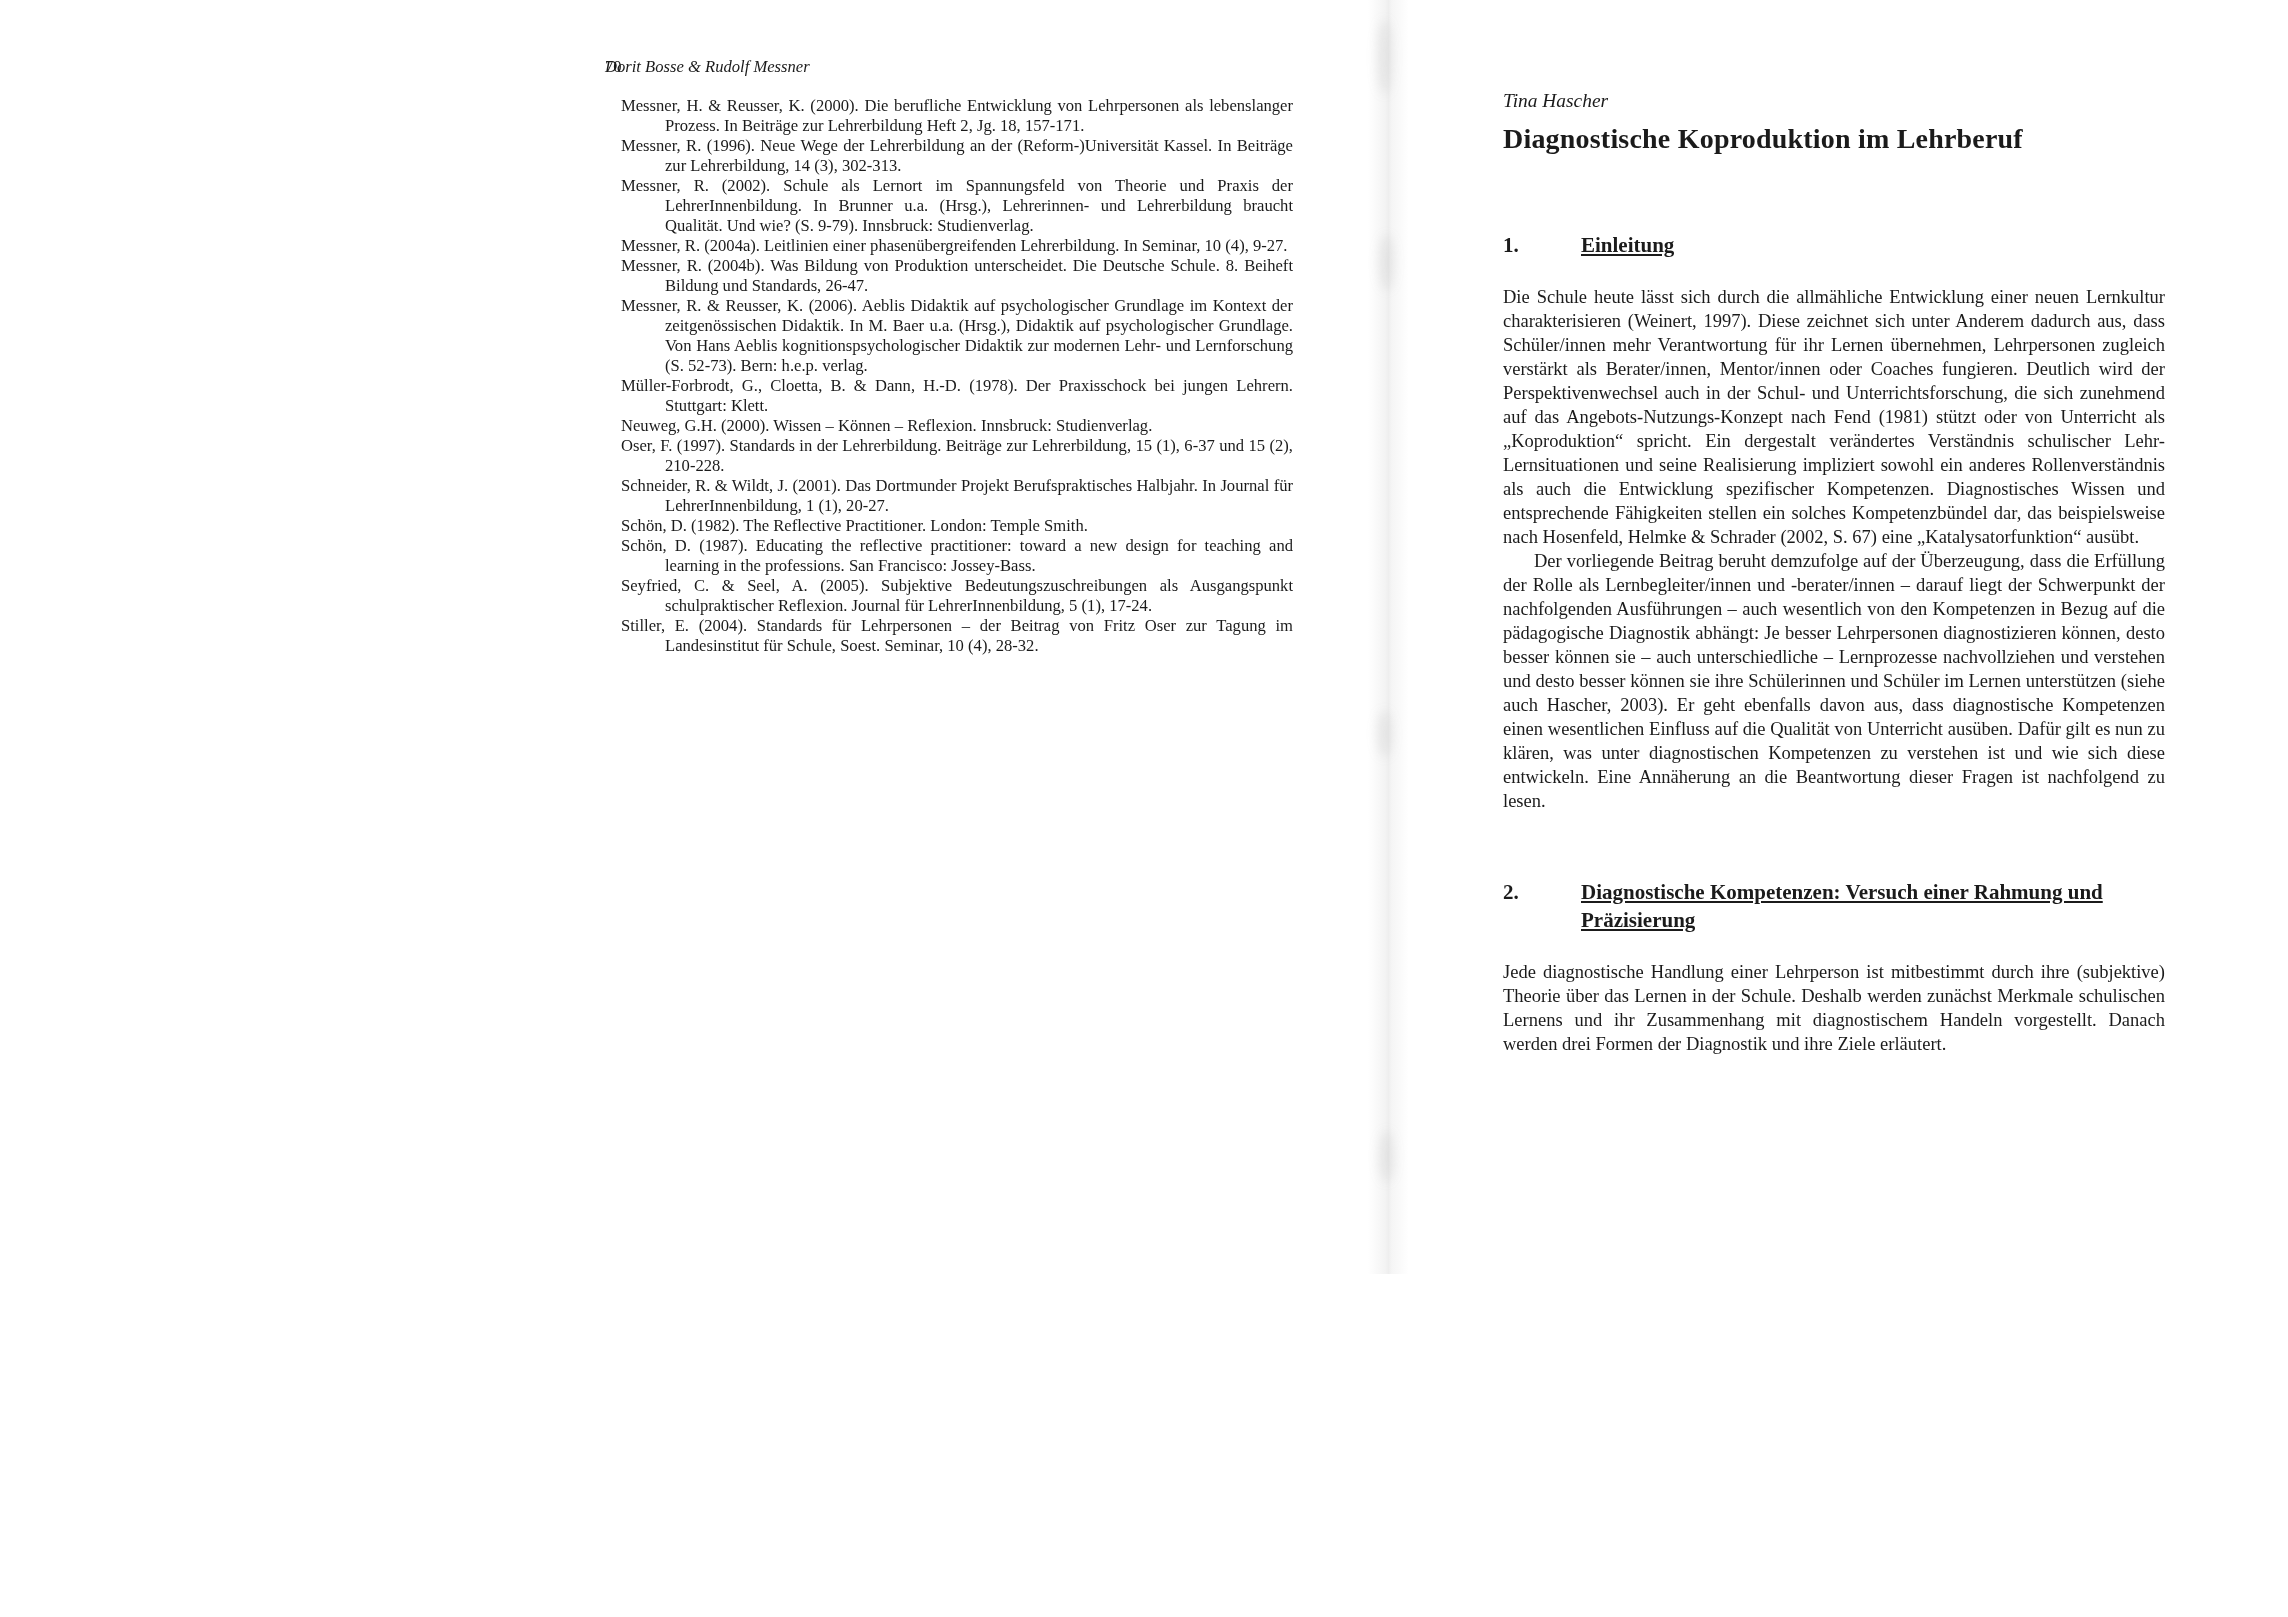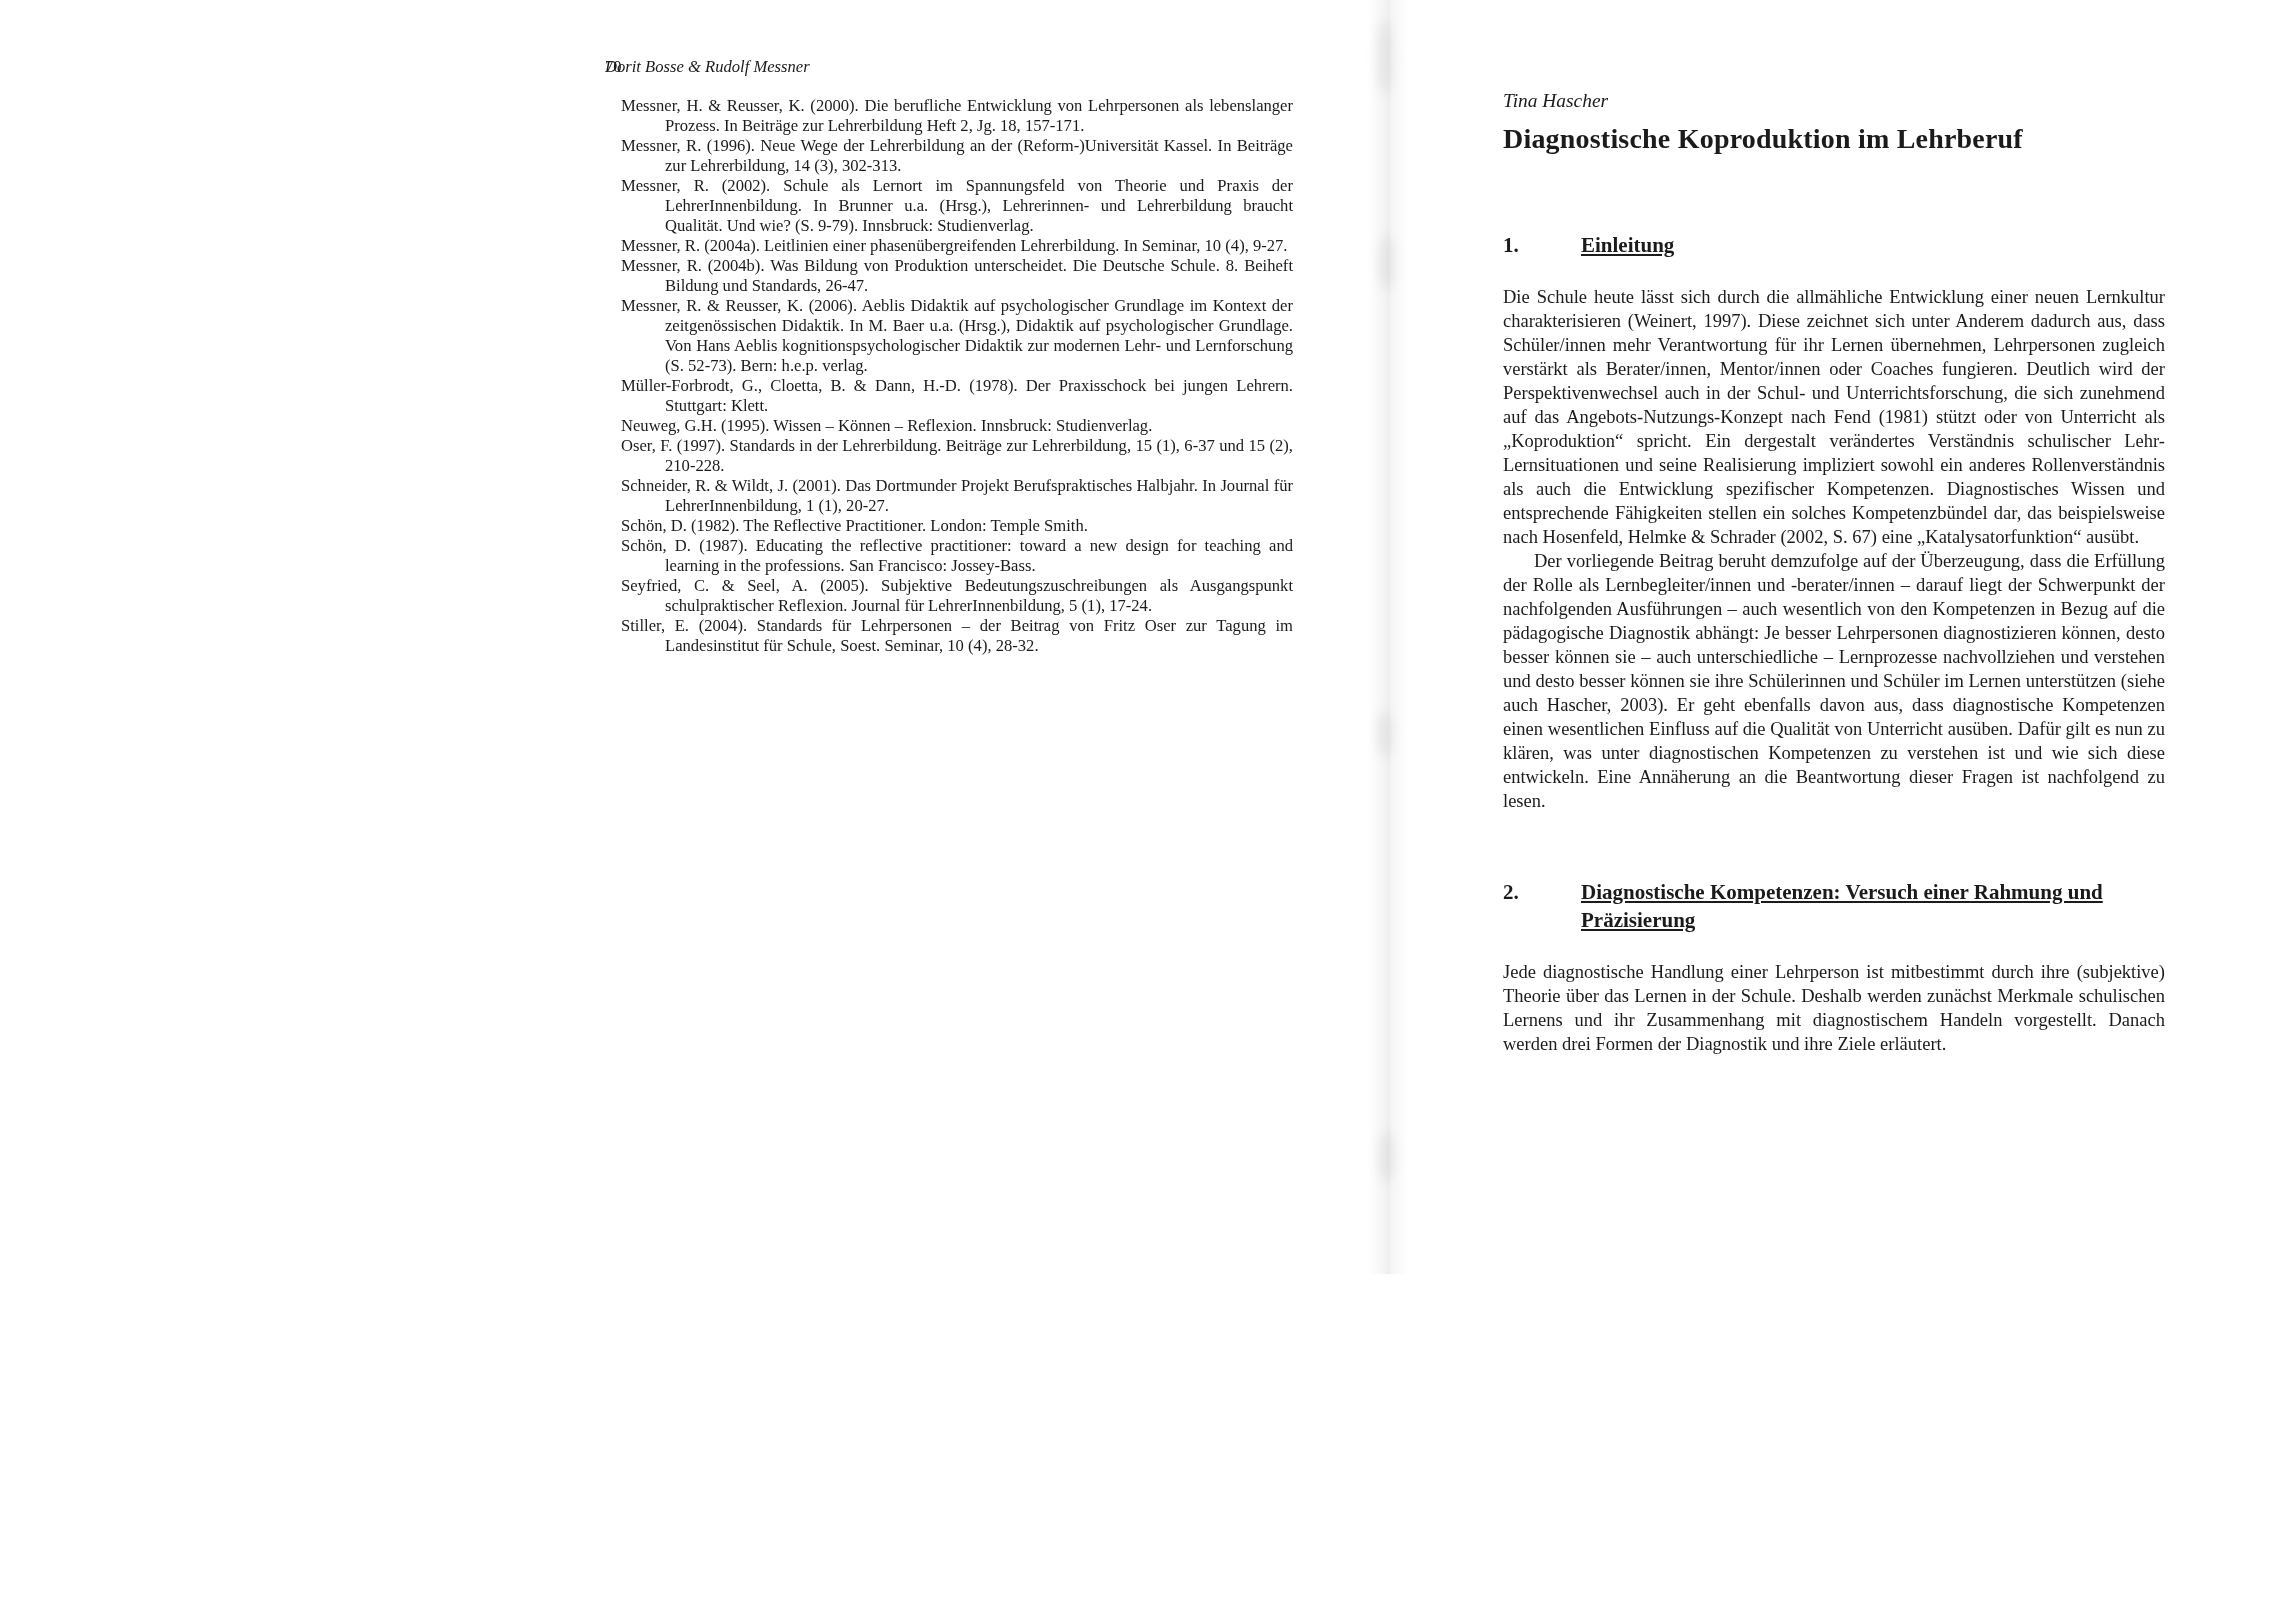--- a/index.html
+++ b/index.html
@@ -139,21 +139,21 @@
       <span class="running-header">Dorit Bosse &amp; Rudolf Messner</span>
     </div>
     <div class="refs" id="refs">
         <div class="reference">Messner, H. &amp; Reusser, K. (2000). Die berufliche Entwicklung von Lehrpersonen als lebenslanger Prozess. In Beiträge zur Lehrerbildung Heft 2, Jg. 18, 157-171.</div>
         <div class="reference">Messner, R. (1996). Neue Wege der Lehrerbildung an der (Reform-)Universität Kassel. In Beiträge zur Lehrerbildung, 14 (3), 302-313.</div>
         <div class="reference">Messner, R. (2002). Schule als Lernort im Spannungsfeld von Theorie und Praxis der LehrerInnenbildung. In Brunner u.a. (Hrsg.), Lehrerinnen- und Lehrerbildung braucht Qualität. Und wie? (S. 9-79). Innsbruck: Studienverlag.</div>
         <div class="reference">Messner, R. (2004a). Leitlinien einer phasenübergreifenden Lehrerbildung. In Seminar, 10 (4), 9-27.</div>
         <div class="reference">Messner, R. (2004b). Was Bildung von Produktion unterscheidet. Die Deutsche Schule. 8. Beiheft Bildung und Standards, 26-47.</div>
         <div class="reference">Messner, R. &amp; Reusser, K. (2006). Aeblis Didaktik auf psychologischer Grundlage im Kontext der zeitgenössischen Didaktik. In M. Baer u.a. (Hrsg.), Didaktik auf psychologischer Grundlage. Von Hans Aeblis kognitionspsychologischer Didaktik zur modernen Lehr- und Lernforschung (S. 52-73). Bern: h.e.p. verlag.</div>
         <div class="reference">Müller-Forbrodt, G., Cloetta, B. &amp; Dann, H.-D. (1978). Der Praxisschock bei jungen Lehrern. Stuttgart: Klett.</div>
-        <div class="reference">Neuweg, G.H. (1995). Wissen – Können – Reflexion. Innsbruck: Studienverlag.</div>
+        <div class="reference">Neuweg, G.H. (2000). Wissen – Können – Reflexion. Innsbruck: Studienverlag.</div>
         <div class="reference">Oser, F. (1997). Standards in der Lehrerbildung. Beiträge zur Lehrerbildung, 15 (1), 6-37 und 15 (2), 210-228.</div>
         <div class="reference">Schneider, R. &amp; Wildt, J. (2001). Das Dortmunder Projekt Berufspraktisches Halbjahr. In Journal für LehrerInnenbildung, 1 (1), 20-27.</div>
         <div class="reference">Schön, D. (1982). The Reflective Practitioner. London: Temple Smith.</div>
         <div class="reference">Schön, D. (1987). Educating the reflective practitioner: toward a new design for teaching and learning in the professions. San Francisco: Jossey-Bass.</div>
         <div class="reference">Seyfried, C. &amp; Seel, A. (2005). Subjektive Bedeutungszuschreibungen als Ausgangspunkt schulpraktischer Reflexion. Journal für LehrerInnenbildung, 5 (1), 17-24.</div>
         <div class="reference">Stiller, E. (2004). Standards für Lehrpersonen – der Beitrag von Fritz Oser zur Tagung im Landesinstitut für Schule, Soest. Seminar, 10 (4), 28-32.</div>
       </div>
   </div>
 
   <div class="page-right">

